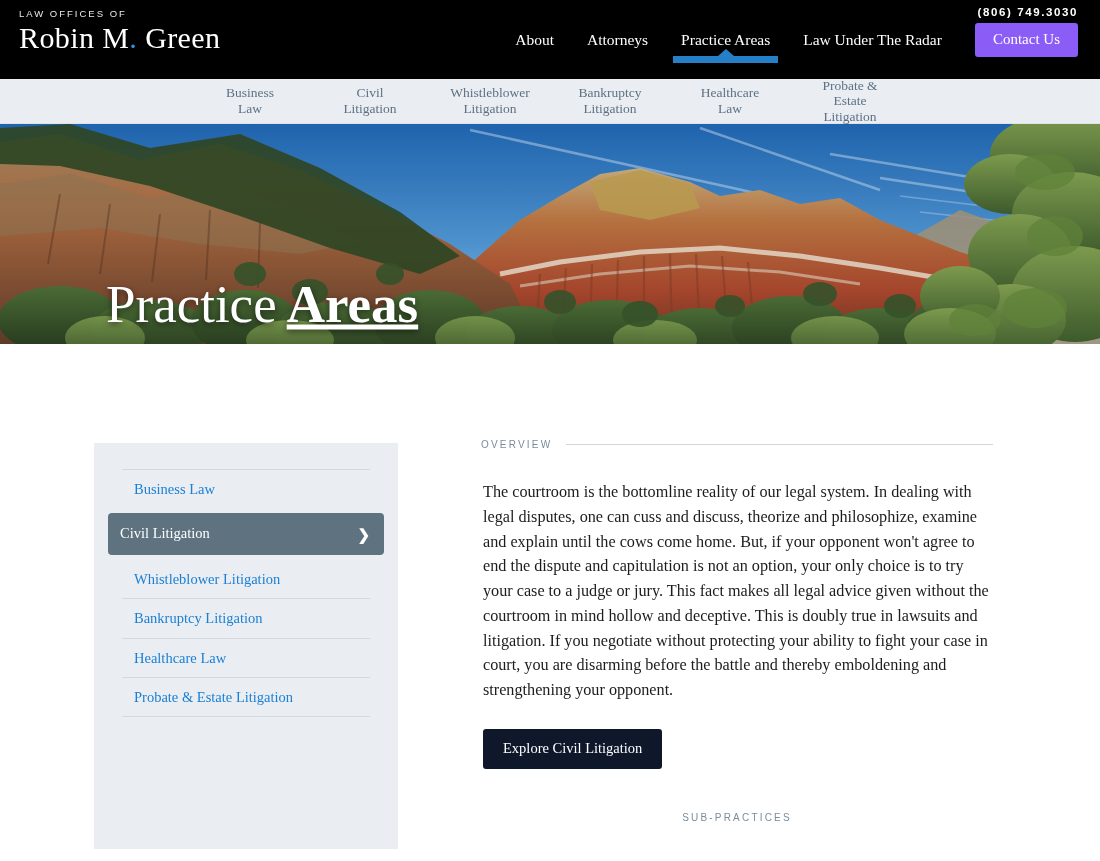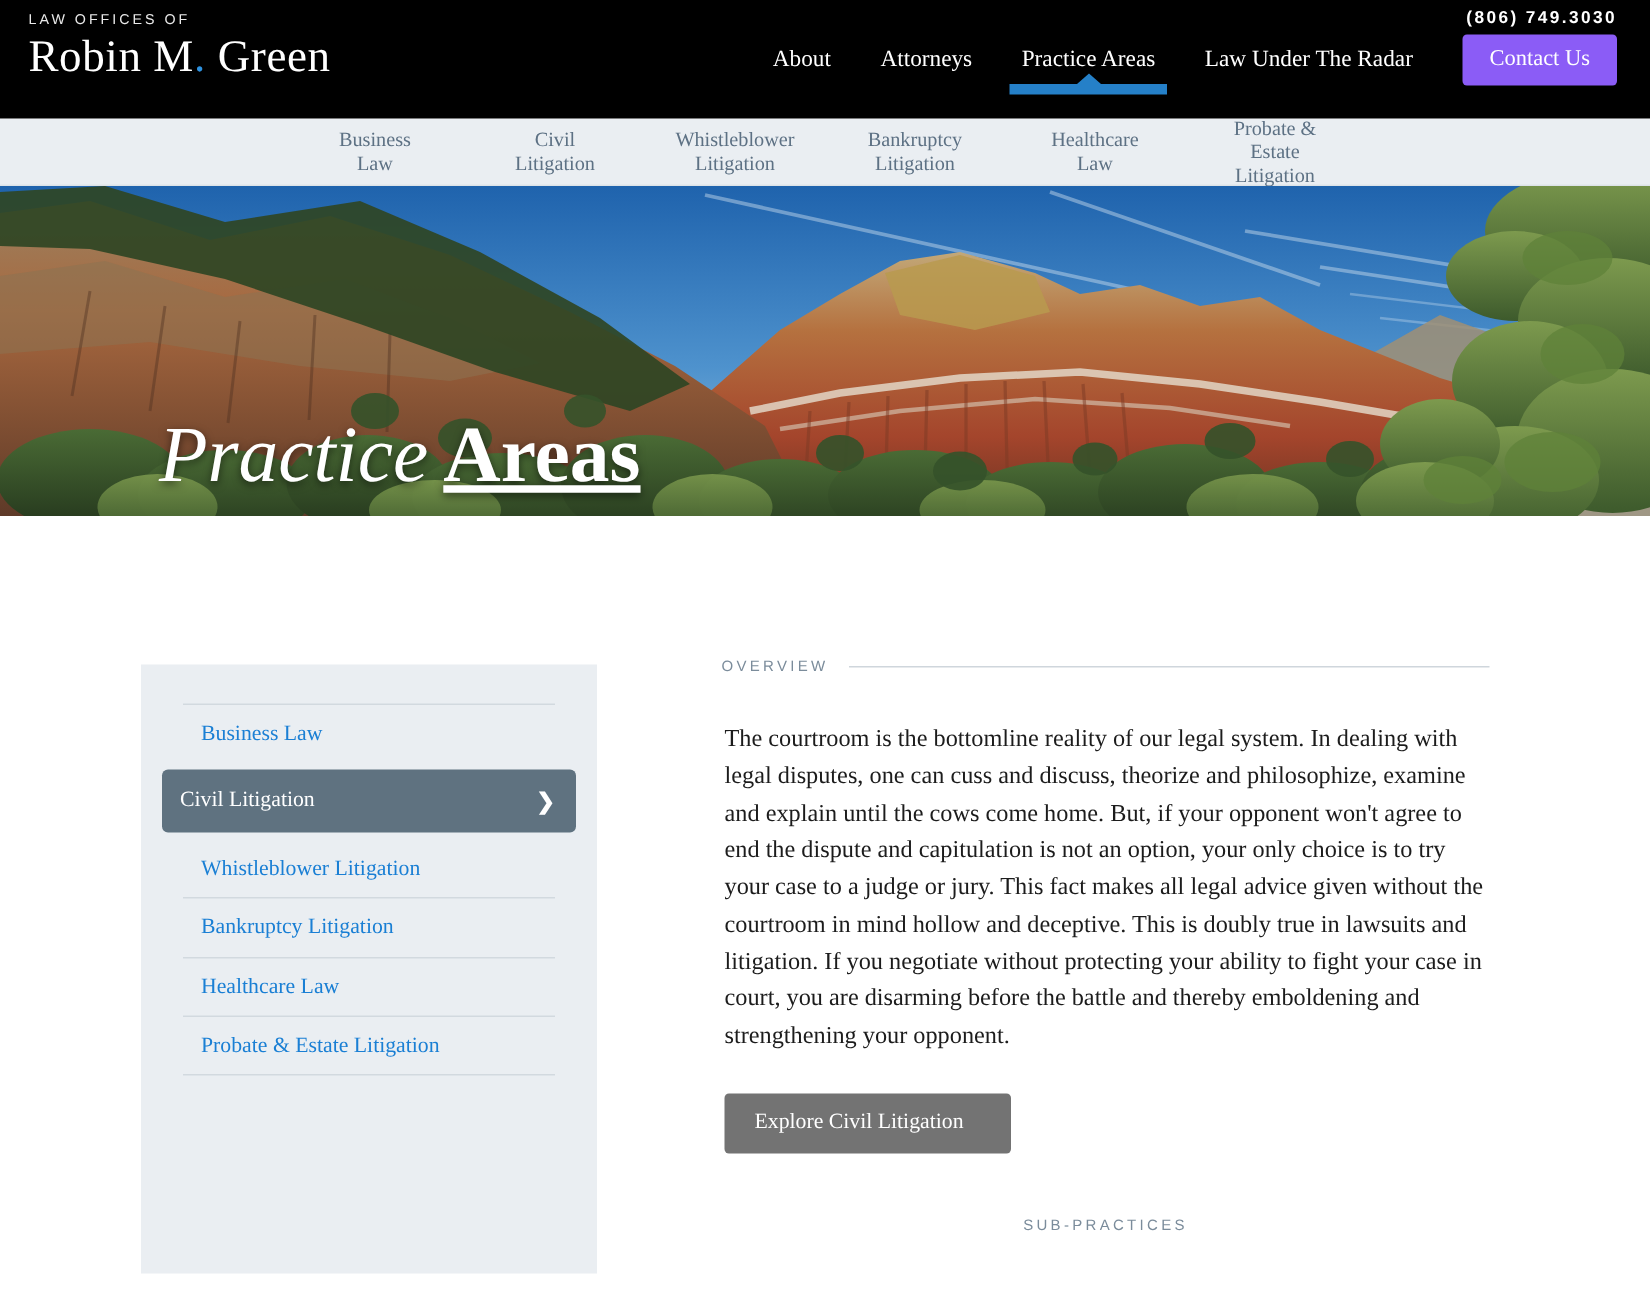--- a/index.html
+++ b/index.html
@@ -137,21 +137,21 @@
   .hero-title {
     position: absolute;
     left: 106px; top: 180px;
     transform: translateY(-50%);
     color: #ffffff;
     font-size: 53px;
     line-height: 1;
     white-space: nowrap;
     text-shadow: 0 2px 6px rgba(0,0,0,0.55);
   }
-  .hero-title .w1 { font-style: italic; font-family: "Liberation Serif", serif; }
+  .hero-title .w1 { font-family: "Liberation Serif", serif; }
   .hero-title .w2 { font-style: normal; font-weight: bold; font-family: "Liberation Serif", serif; margin-left: 10px; text-decoration: underline; }
 
   
   .main {
     position: relative;
     width: 1100px;
     height: 529px;
     background: #ffffff;
   }
 
@@ -216,28 +216,28 @@
   }
   .body-copy {
     color: #1c1c1c;
     font-family: "Liberation Serif", serif;
     font-size: 16.2px;
     line-height: 1.53;
     margin: 0 0 26px 2px;
   }
   .cta-btn {
     display: inline-block;
-    background: #737373;
+    background: #0f172a;
     color: #ffffff;
     font-family: "Liberation Serif", serif;
     font-size: 14.5px;
     text-decoration: none;
     border: none;
     border-radius: 3px;
-    padding: 11px 32px 12px 20px;
+    padding: 11px 20px 12px 20px;
     margin-left: 2px;
     cursor: pointer;
   }
   .subpractices-head { margin-top: 43px; margin-bottom: 24px; flex-direction: column; }
   .subpractice-grid {
     display: grid;
     grid-template-columns: 256px 1fr;
     row-gap: 19px;
     margin-left: 2px;
   }

